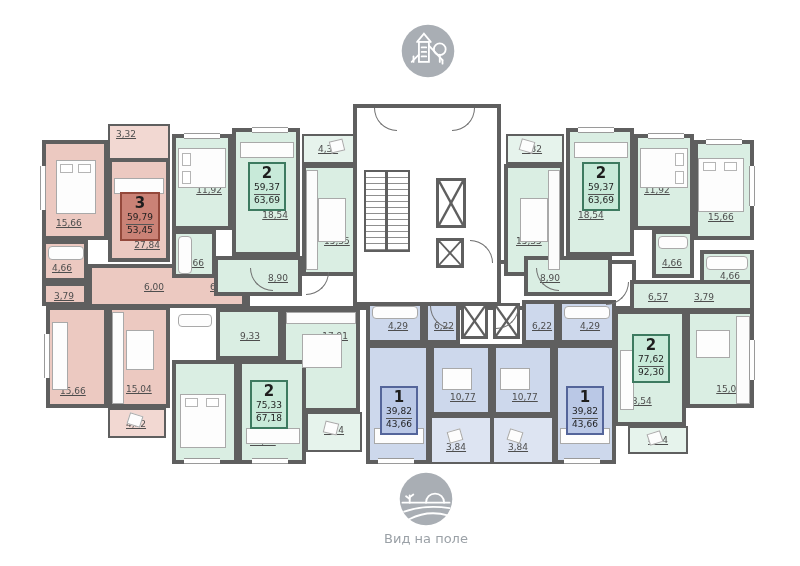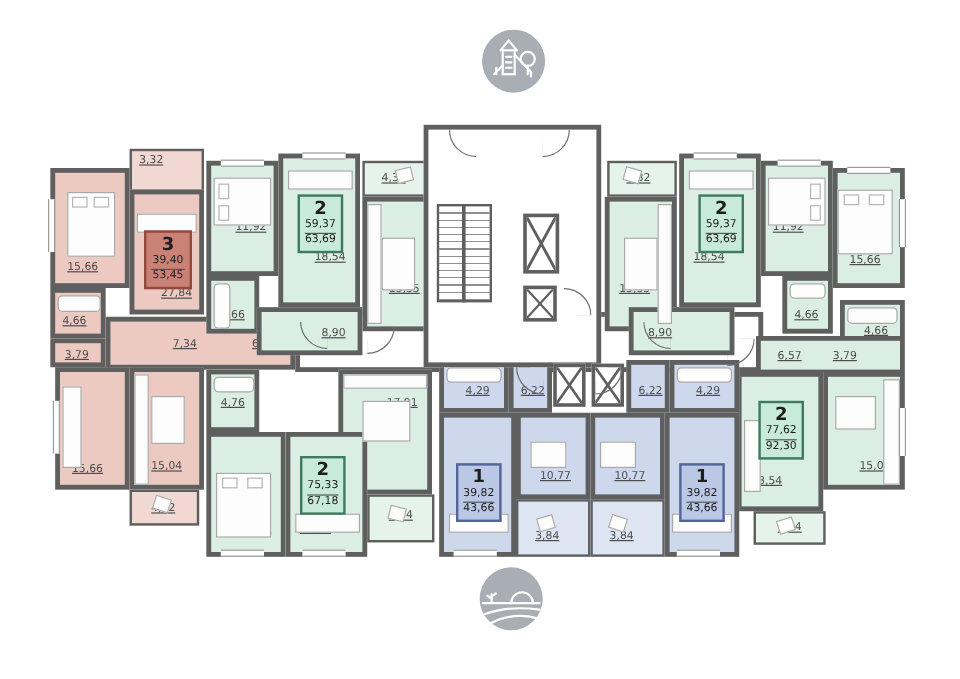--- a/index.html
+++ b/index.html
@@ -64,20 +64,21 @@
     <g stroke="#ffffff" stroke-width="2" fill="none" stroke-linecap="round">
       <line x1="6" y1="36" x2="58" y2="36"></line>
       <path d="M32,36 a10,10 0 0 1 20,0"></path>
       <path d="M8,46 Q30,38 58,42"></path>
       <path d="M14,54 Q34,44 56,50"></path>
       <line x1="14" y1="36" x2="14" y2="28"></line>
         <path d="M14,32 l-4,-3"></path>
         <path d="M14,30 l4,-3"></path>
     </g>
   </svg>
+  <div class="viewlabel" style="left:346px;top:531px">Вид на поле</div>
 
   <div class="rm white" style="left:246px;top:260px;width:390px;height:50px;z-index:0"></div>
   <div class="rm white" style="left:353px;top:104px;width:148px;height:202px;z-index:1"></div>
   <div class="stairs" style="left:364px;top:170px;width:46px;height:82px"></div>
   <div class="stairmid" style="left:385px;top:170px;height:82px"></div>
   <div class="shaft" style="left:436px;top:178px;width:30px;height:50px">
     <svg viewBox="0 0 10 10" preserveAspectRatio="none">
         <line x1="0" y1="0" x2="10" y2="10" stroke="#5f5f5f" stroke-width="0.8"></line>
         <line x1="10" y1="0" x2="0" y2="10" stroke="#5f5f5f" stroke-width="0.8"></line>
       </svg>
@@ -98,21 +99,21 @@
   <div class="rm pink" style="left:108px;top:158px;width:62px;height:104px">
     <span class="ar" style="right:6px;bottom:8px">27,84</span>
     </div>
   <div class="rm pink" style="left:42px;top:240px;width:46px;height:42px">
     <span class="ar" style="left:6px;bottom:5px">4,66</span>
     </div>
   <div class="rm pink" style="left:42px;top:282px;width:46px;height:24px">
     <span class="ar" style="left:8px;top:6px">3,79</span>
     </div>
   <div class="rm pink" style="left:88px;top:264px;width:158px;height:44px">
-    <span class="ar" style="left:52px;top:15px">7,34</span>
+    <span class="ar" style="left:52px;top:15px">6,00</span>
     <span class="ar" style="left:118px;top:15px">6,57</span>
     </div>
   <div class="rm pink" style="left:46px;top:306px;width:62px;height:102px">
     <span class="ar" style="left:10px;bottom:8px">15,66</span>
     </div>
   <div class="rm pink" style="left:108px;top:306px;width:62px;height:102px">
     <span class="ar" style="left:14px;bottom:10px">15,04</span>
     </div>
   <div class="rm pinkL balc" style="left:108px;top:408px;width:58px;height:30px">
     <span class="ar" style="left:16px;top:10px">4,32</span>
@@ -169,22 +170,22 @@
   <div class="rm green" style="left:614px;top:310px;width:72px;height:116px">
     <span class="ar" style="left:8px;bottom:16px">18,54</span>
     </div>
   <div class="rm green" style="left:686px;top:310px;width:68px;height:98px">
     <span class="ar" style="right:8px;bottom:10px">15,04</span>
     </div>
   <div class="rm greenL balc" style="left:628px;top:426px;width:60px;height:28px">
     <span class="ar" style="left:18px;top:8px">4,74</span>
     </div>
 
-  <div class="rm green" style="left:172px;top:308px;width:44px;height:52px">
-    <span class="ar" style="left:8px;top:20px">4,76</span>
+  <div class="rm green" style="left:216px;top:308px;width:66px;height:52px">
+    <span class="ar" style="left:20px;top:20px">9,33</span>
     </div>
   <div class="rm green" style="left:282px;top:308px;width:78px;height:104px">
     <span class="ar" style="right:8px;top:20px">17,91</span>
     </div>
   <div class="rm green" style="left:172px;top:360px;width:66px;height:104px">
     <span class="ar" style="right:8px;bottom:14px">11,90</span>
     </div>
   <div class="rm green" style="left:238px;top:360px;width:68px;height:104px">
     <span class="ar" style="left:8px;bottom:14px">18,54</span>
     </div>
@@ -232,21 +233,21 @@
     </div>
   <div class="shaft" style="left:493px;top:303px;width:27px;height:36px">
     <svg viewBox="0 0 10 10" preserveAspectRatio="none">
         <line x1="0" y1="0" x2="10" y2="10" stroke="#5f5f5f" stroke-width="0.9"></line>
         <line x1="10" y1="0" x2="0" y2="10" stroke="#5f5f5f" stroke-width="0.9"></line>
       </svg>
     </div>
 
   <div class="aptbox bx-pink" style="left:120px;top:192px;width:40px">
     <div class="apt-num">3</div>
-    <div class="apt-a1">39,40</div>
+    <div class="apt-a1">59,79</div>
     <div class="apt-a2">53,45</div>
     </div>
   <div class="aptbox bx-green" style="left:248px;top:162px;width:38px">
     <div class="apt-num">2</div>
     <div class="apt-a1">59,37</div>
     <div class="apt-a2">63,69</div>
     </div>
   <div class="aptbox bx-green" style="left:582px;top:162px;width:38px">
     <div class="apt-num">2</div>
     <div class="apt-a1">59,37</div>

